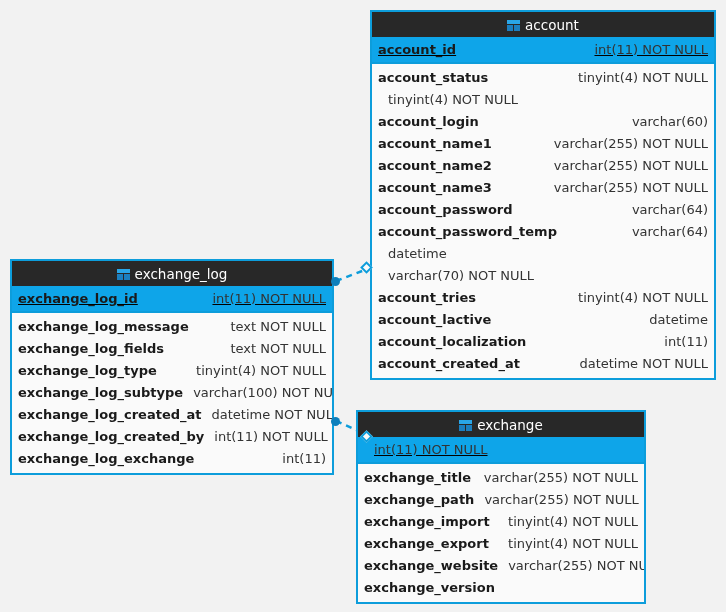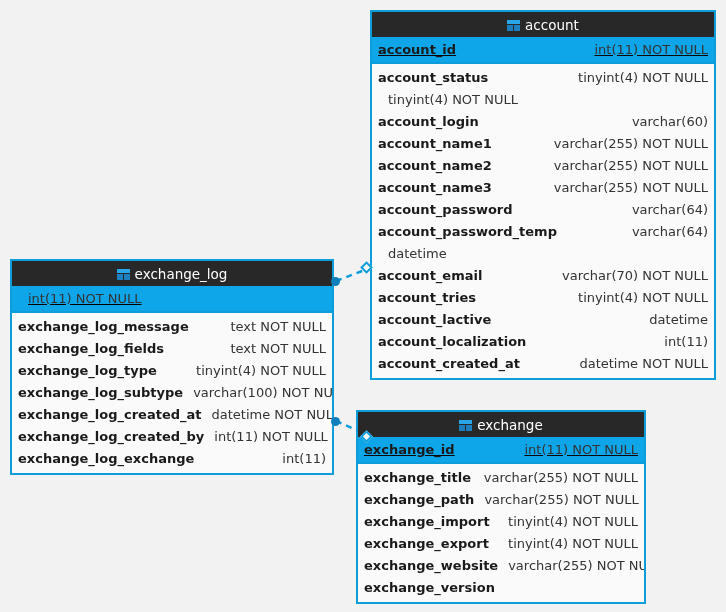--- a/index.html
+++ b/index.html
@@ -163,21 +163,20 @@
         <span class="col-type">varchar(64)</span>
       </div>
       <div class="row">
         <span class="col-name">account_password_temp</span>
         <span class="col-type">varchar(64)</span>
       </div>
       <div class="row">
         <span class="col-type">datetime</span>
       </div>
       <div class="row">
-        <span class="col-name">account_email</span>
         <span class="col-type">varchar(70) NOT NULL</span>
       </div>
       <div class="row">
         <span class="col-name">account_tries</span>
         <span class="col-type">tinyint(4) NOT NULL</span>
       </div>
       <div class="row">
         <span class="col-name">account_lactive</span>
         <span class="col-type">datetime</span>
       </div>
@@ -196,20 +195,21 @@
     <div class="entity-header">
       <span class="tbl-icon">
         <i class="top"></i>
           <i class="bl"></i>
           <i class="br"></i>
       </span>
       <span>exchange_log</span>
     </div>
     <div class="pk-row">
       <div class="row">
+        <span class="col-name">exchange_log_id</span>
         <span class="col-type">int(11) NOT NULL</span>
       </div>
     </div>
     <div class="rows-body">
       <div class="row">
         <span class="col-name">exchange_log_message</span>
         <span class="col-type">text NOT NULL</span>
       </div>
       <div class="row">
         <span class="col-name">exchange_log_fields</span>
@@ -242,21 +242,20 @@
     <div class="entity-header">
       <span class="tbl-icon">
         <i class="top"></i>
           <i class="bl"></i>
           <i class="br"></i>
       </span>
       <span>exchange</span>
     </div>
     <div class="pk-row">
       <div class="row">
-        <span class="col-name">exchange_id</span>
         <span class="col-type">int(11) NOT NULL</span>
       </div>
     </div>
     <div class="rows-body">
       <div class="row">
         <span class="col-name">exchange_title</span>
         <span class="col-type">varchar(255) NOT NULL</span>
       </div>
       <div class="row">
         <span class="col-name">exchange_path</span>

